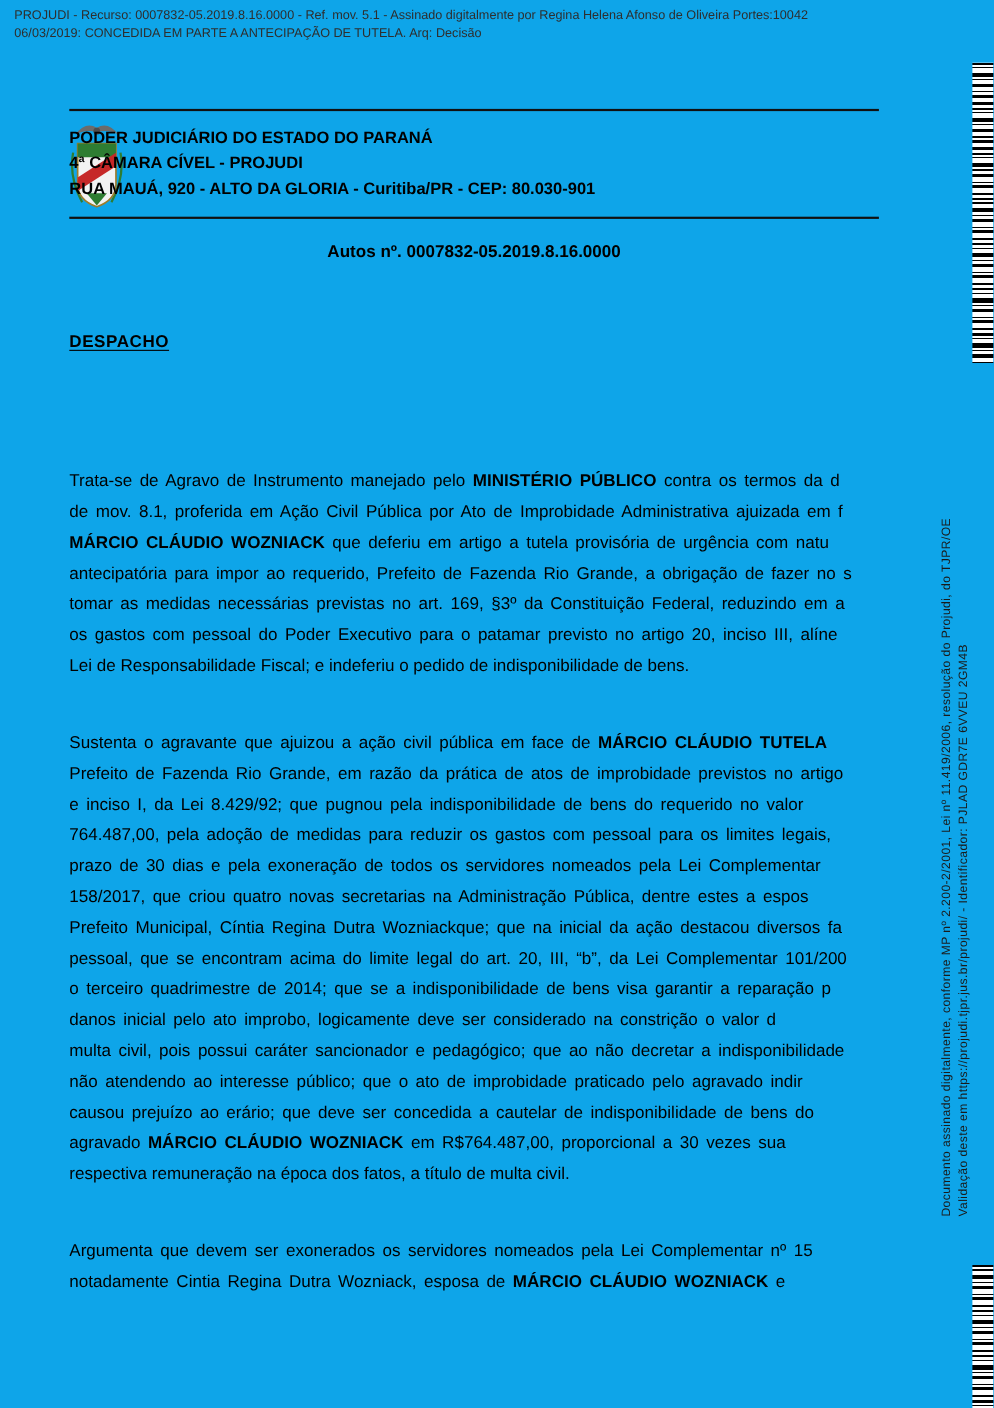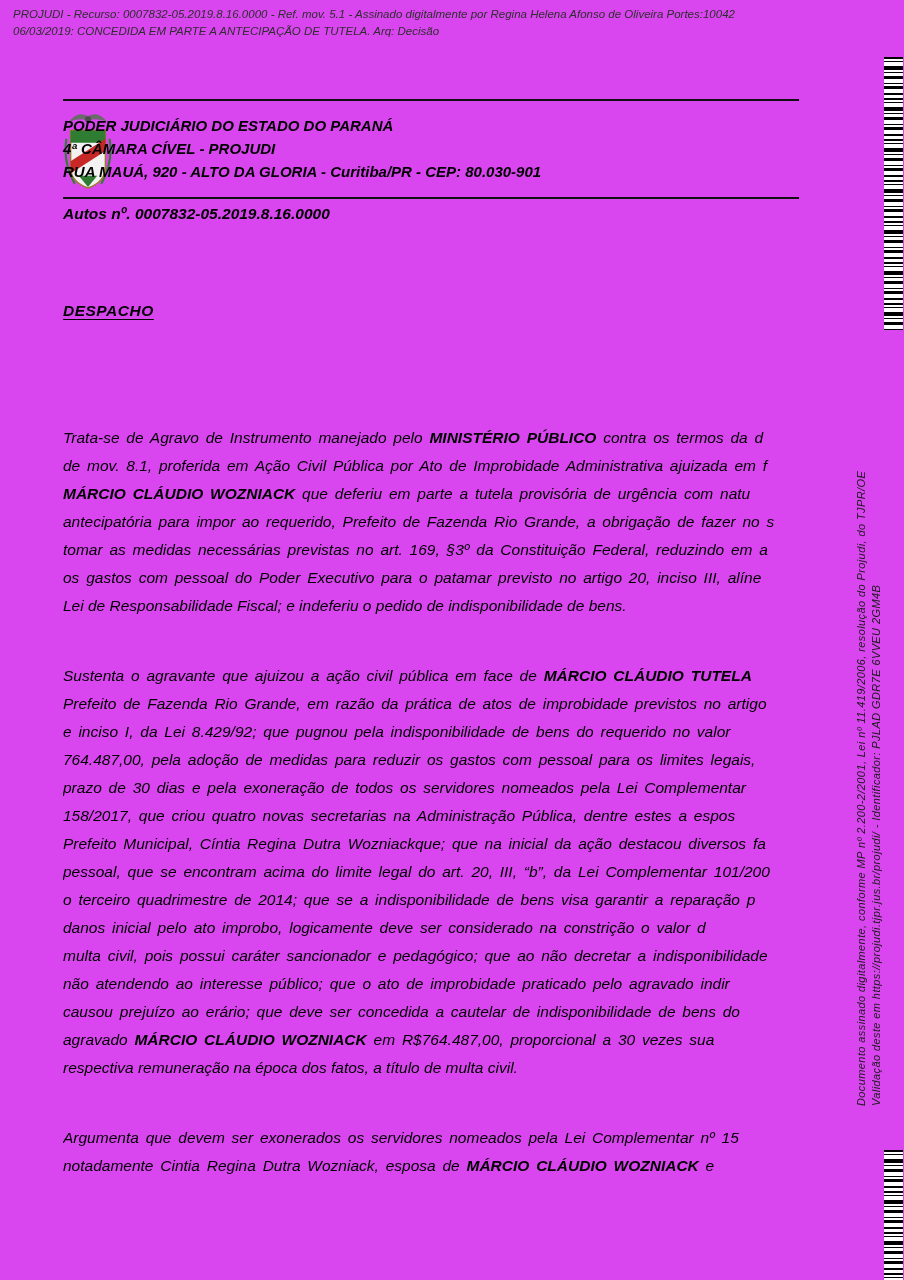--- a/index.html
+++ b/index.html
@@ -5,42 +5,42 @@
   html, body {
     margin: 0;
     padding: 0;
     background: #ffffff;
     width: 904px;
     height: 1280px;
     overflow: hidden;
     font-family: "Liberation Sans", sans-serif;
     color: #000;
   }
-  .sheet { position: relative; width: 904px; height: 1280px; background: #d946ef; font-style: italic; }
+  .sheet { position: relative; width: 904px; height: 1280px; background: #0ea5e9; }
 
   .top-meta {
     position: absolute; left: 13px; top: 6px;
     font-size: 11.5px; line-height: 17px; color: #2e2e2e;
     white-space: nowrap;
   }
 
   .rule { position: absolute; left: 63px; width: 736px; height: 2px; background: #111; }
   .rule-top { top: 99px; }
   .rule-mid { top: 197px; }
 
   .logo { position: absolute; left: 64px; top: 108px; width: 48px; height: 82px; }
 
   .letterhead {
     position: absolute; left: 63px; top: 114px; width: 736px;
     font-weight: bold; font-size: 15px; line-height: 23px;
   }
 
   .case-number {
-    position: absolute; left: 63px; top: 205px; width: 736px;
-    font-weight: bold; font-size: 15.5px;
+    position: absolute; left: 63px; top: 221px; width: 736px;
+    text-align: center; font-weight: bold; font-size: 15.5px;
   }
 
   .doc-title {
     position: absolute; left: 63px; top: 302px;
     font-weight: bold; font-size: 15.5px;
     text-decoration: underline; text-underline-offset: 3px;
     letter-spacing: 0.5px;
   }
 
   .doc-body {
@@ -116,21 +116,21 @@
   <div class="rule rule-mid"></div>
 
   <div class="case-number">Autos nº. 0007832-05.2019.8.16.0000</div>
 
   <div class="doc-title">DESPACHO</div>
 
   <div class="doc-body">
       <div class="paragraph">
         <div class="pline"><span>Trata-se de Agravo de Instrumento manejado pelo </span><span class="bold">MINISTÉRIO PÚBLICO</span><span> contra os termos da d</span></div>
         <div class="pline"><span>de mov. 8.1, proferida em Ação Civil Pública por Ato de Improbidade Administrativa ajuizada em f</span></div>
-        <div class="pline"><span class="bold">MÁRCIO CLÁUDIO WOZNIACK</span><span> que deferiu em parte a tutela provisória de urgência com natu</span></div>
+        <div class="pline"><span class="bold">MÁRCIO CLÁUDIO WOZNIACK</span><span> que deferiu em artigo a tutela provisória de urgência com natu</span></div>
         <div class="pline"><span>antecipatória para impor ao requerido, Prefeito de Fazenda Rio Grande, a obrigação de fazer no s</span></div>
         <div class="pline"><span>tomar as medidas necessárias previstas no art. 169, §3º da Constituição Federal, reduzindo em a</span></div>
         <div class="pline"><span>os gastos com pessoal do Poder Executivo para o patamar previsto no artigo 20, inciso III, alíne</span></div>
         <div class="pline line-normal"><span>Lei de Responsabilidade Fiscal; e indeferiu o pedido de indisponibilidade de bens.</span></div>
       </div>
       <div class="paragraph">
         <div class="pline"><span>Sustenta o agravante que ajuizou a ação civil pública em face de </span><span class="bold">MÁRCIO CLÁUDIO TUTELA</span></div>
         <div class="pline"><span>Prefeito de Fazenda Rio Grande, em razão da prática de atos de improbidade previstos no artigo</span></div>
         <div class="pline"><span>e inciso I, da Lei 8.429/92; que pugnou pela indisponibilidade de bens do requerido no valor</span></div>
         <div class="pline"><span>764.487,00, pela adoção de medidas para reduzir os gastos com pessoal para os limites legais,</span></div>

